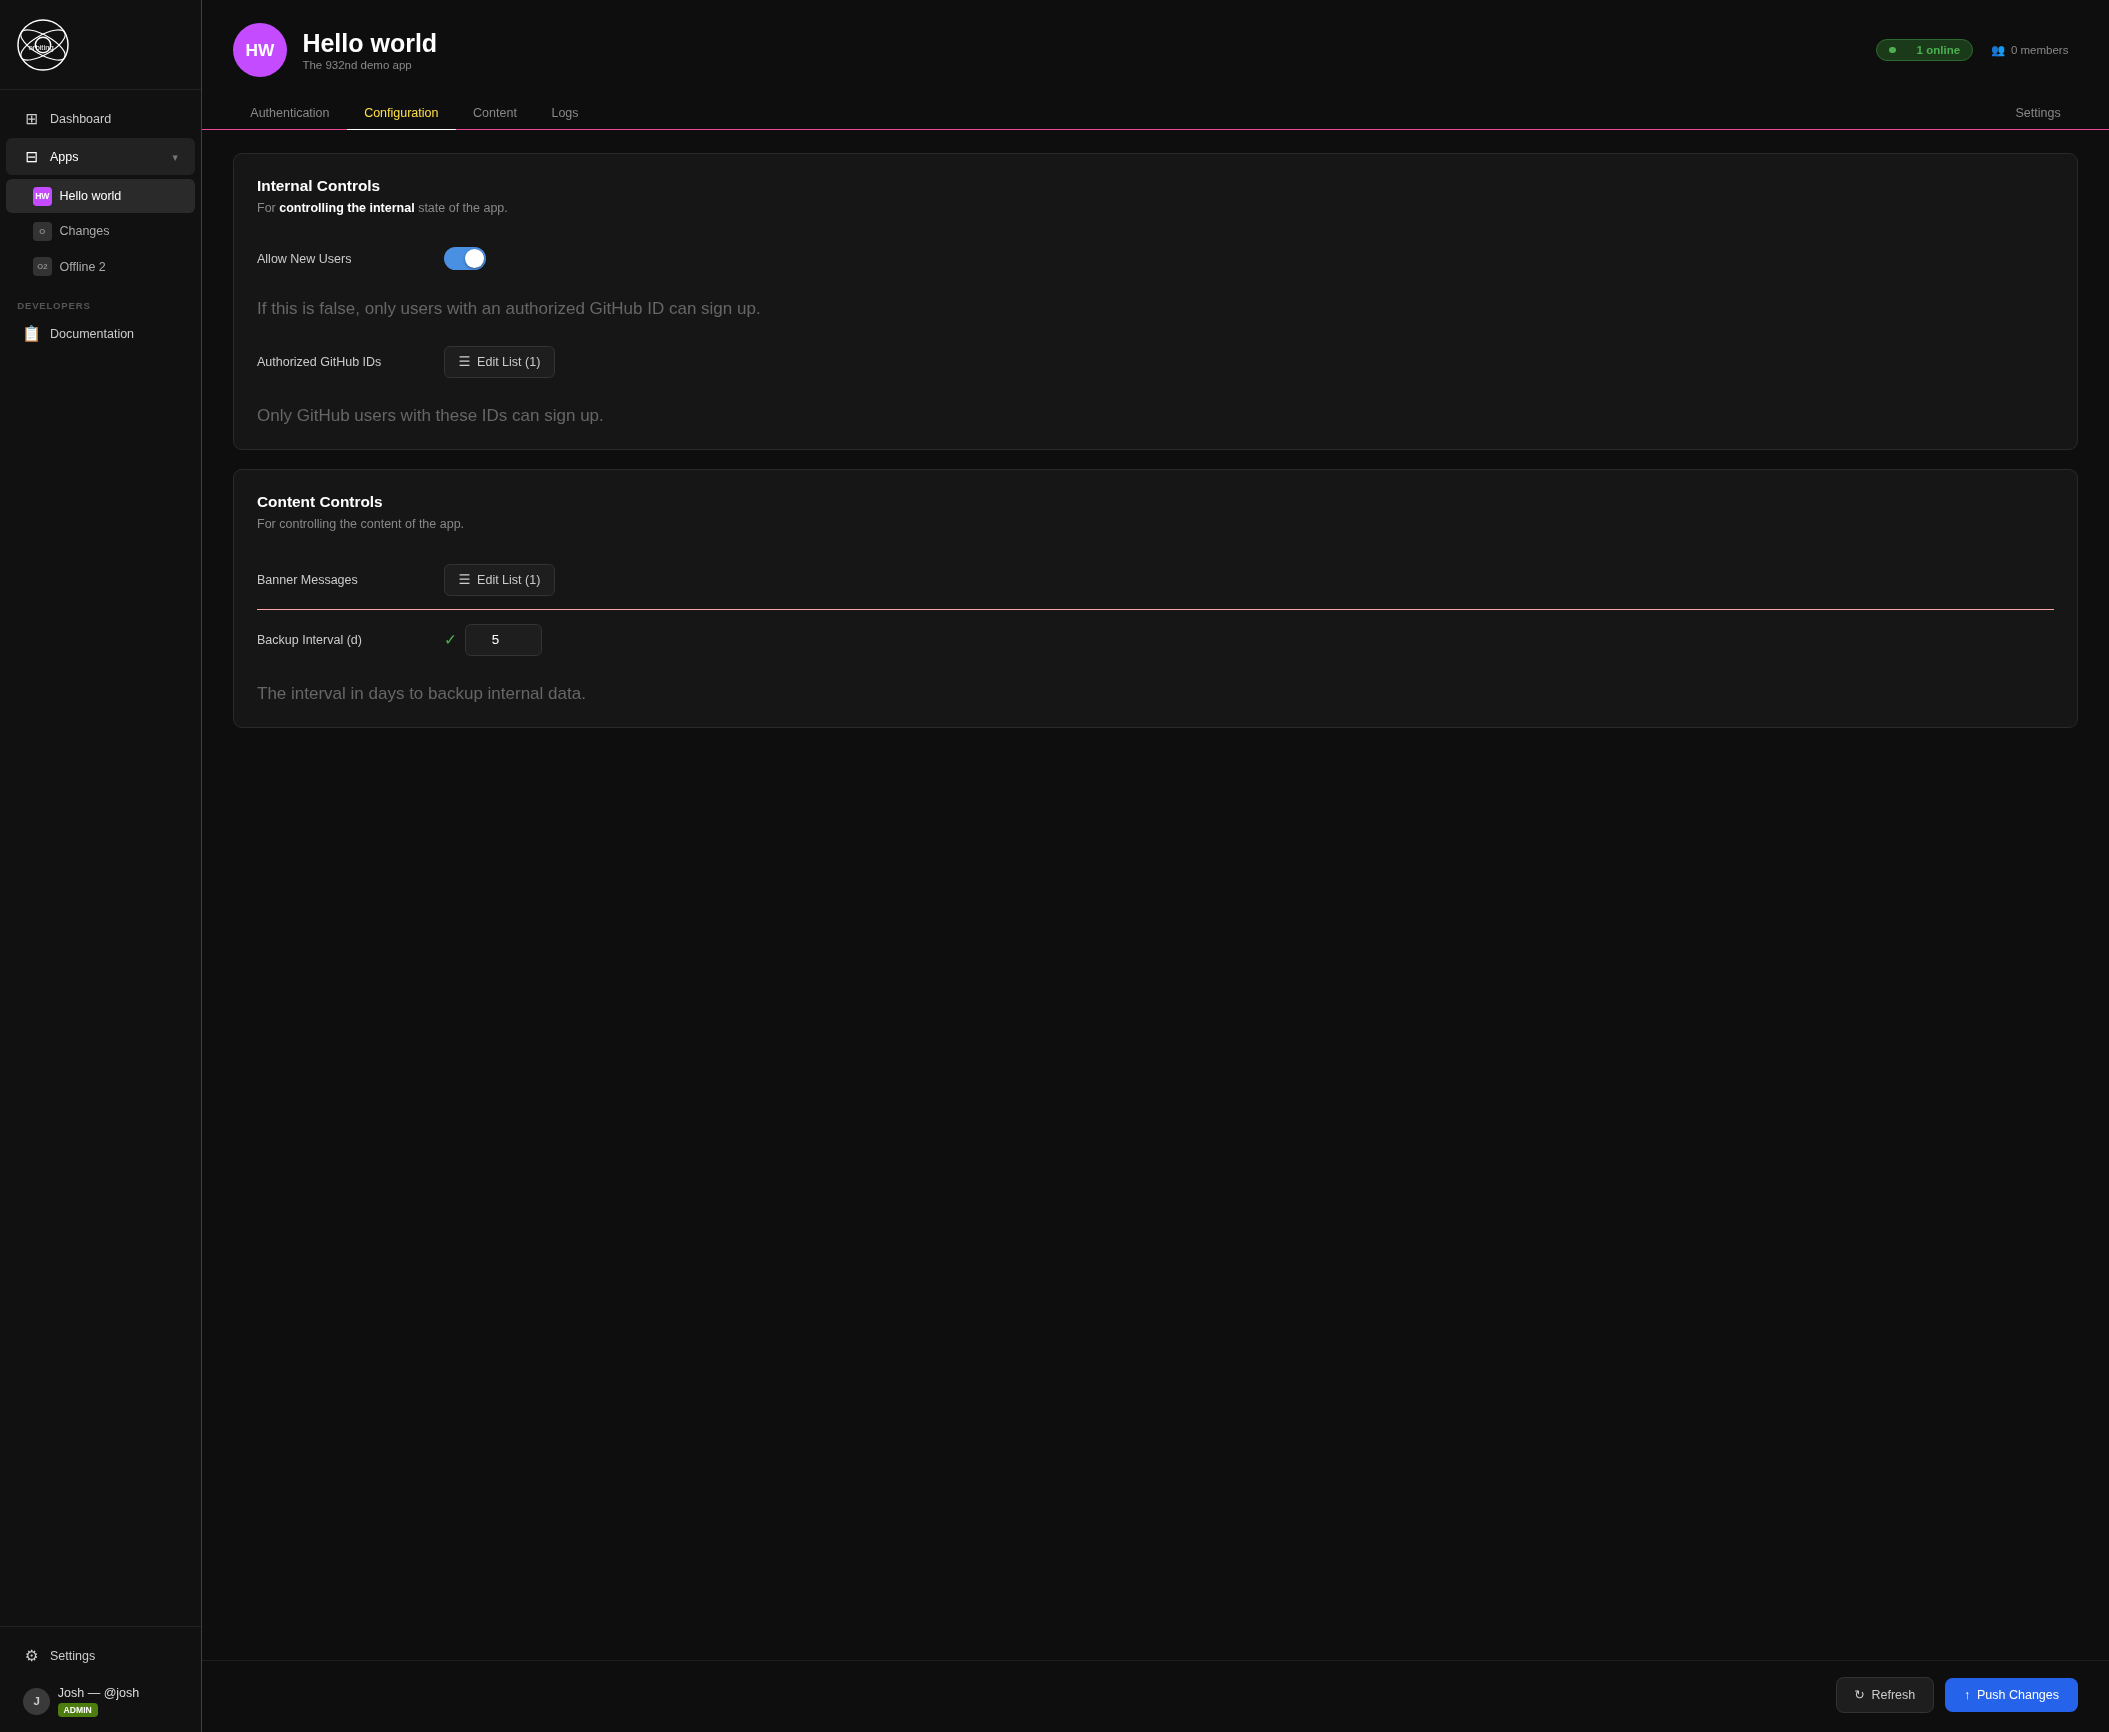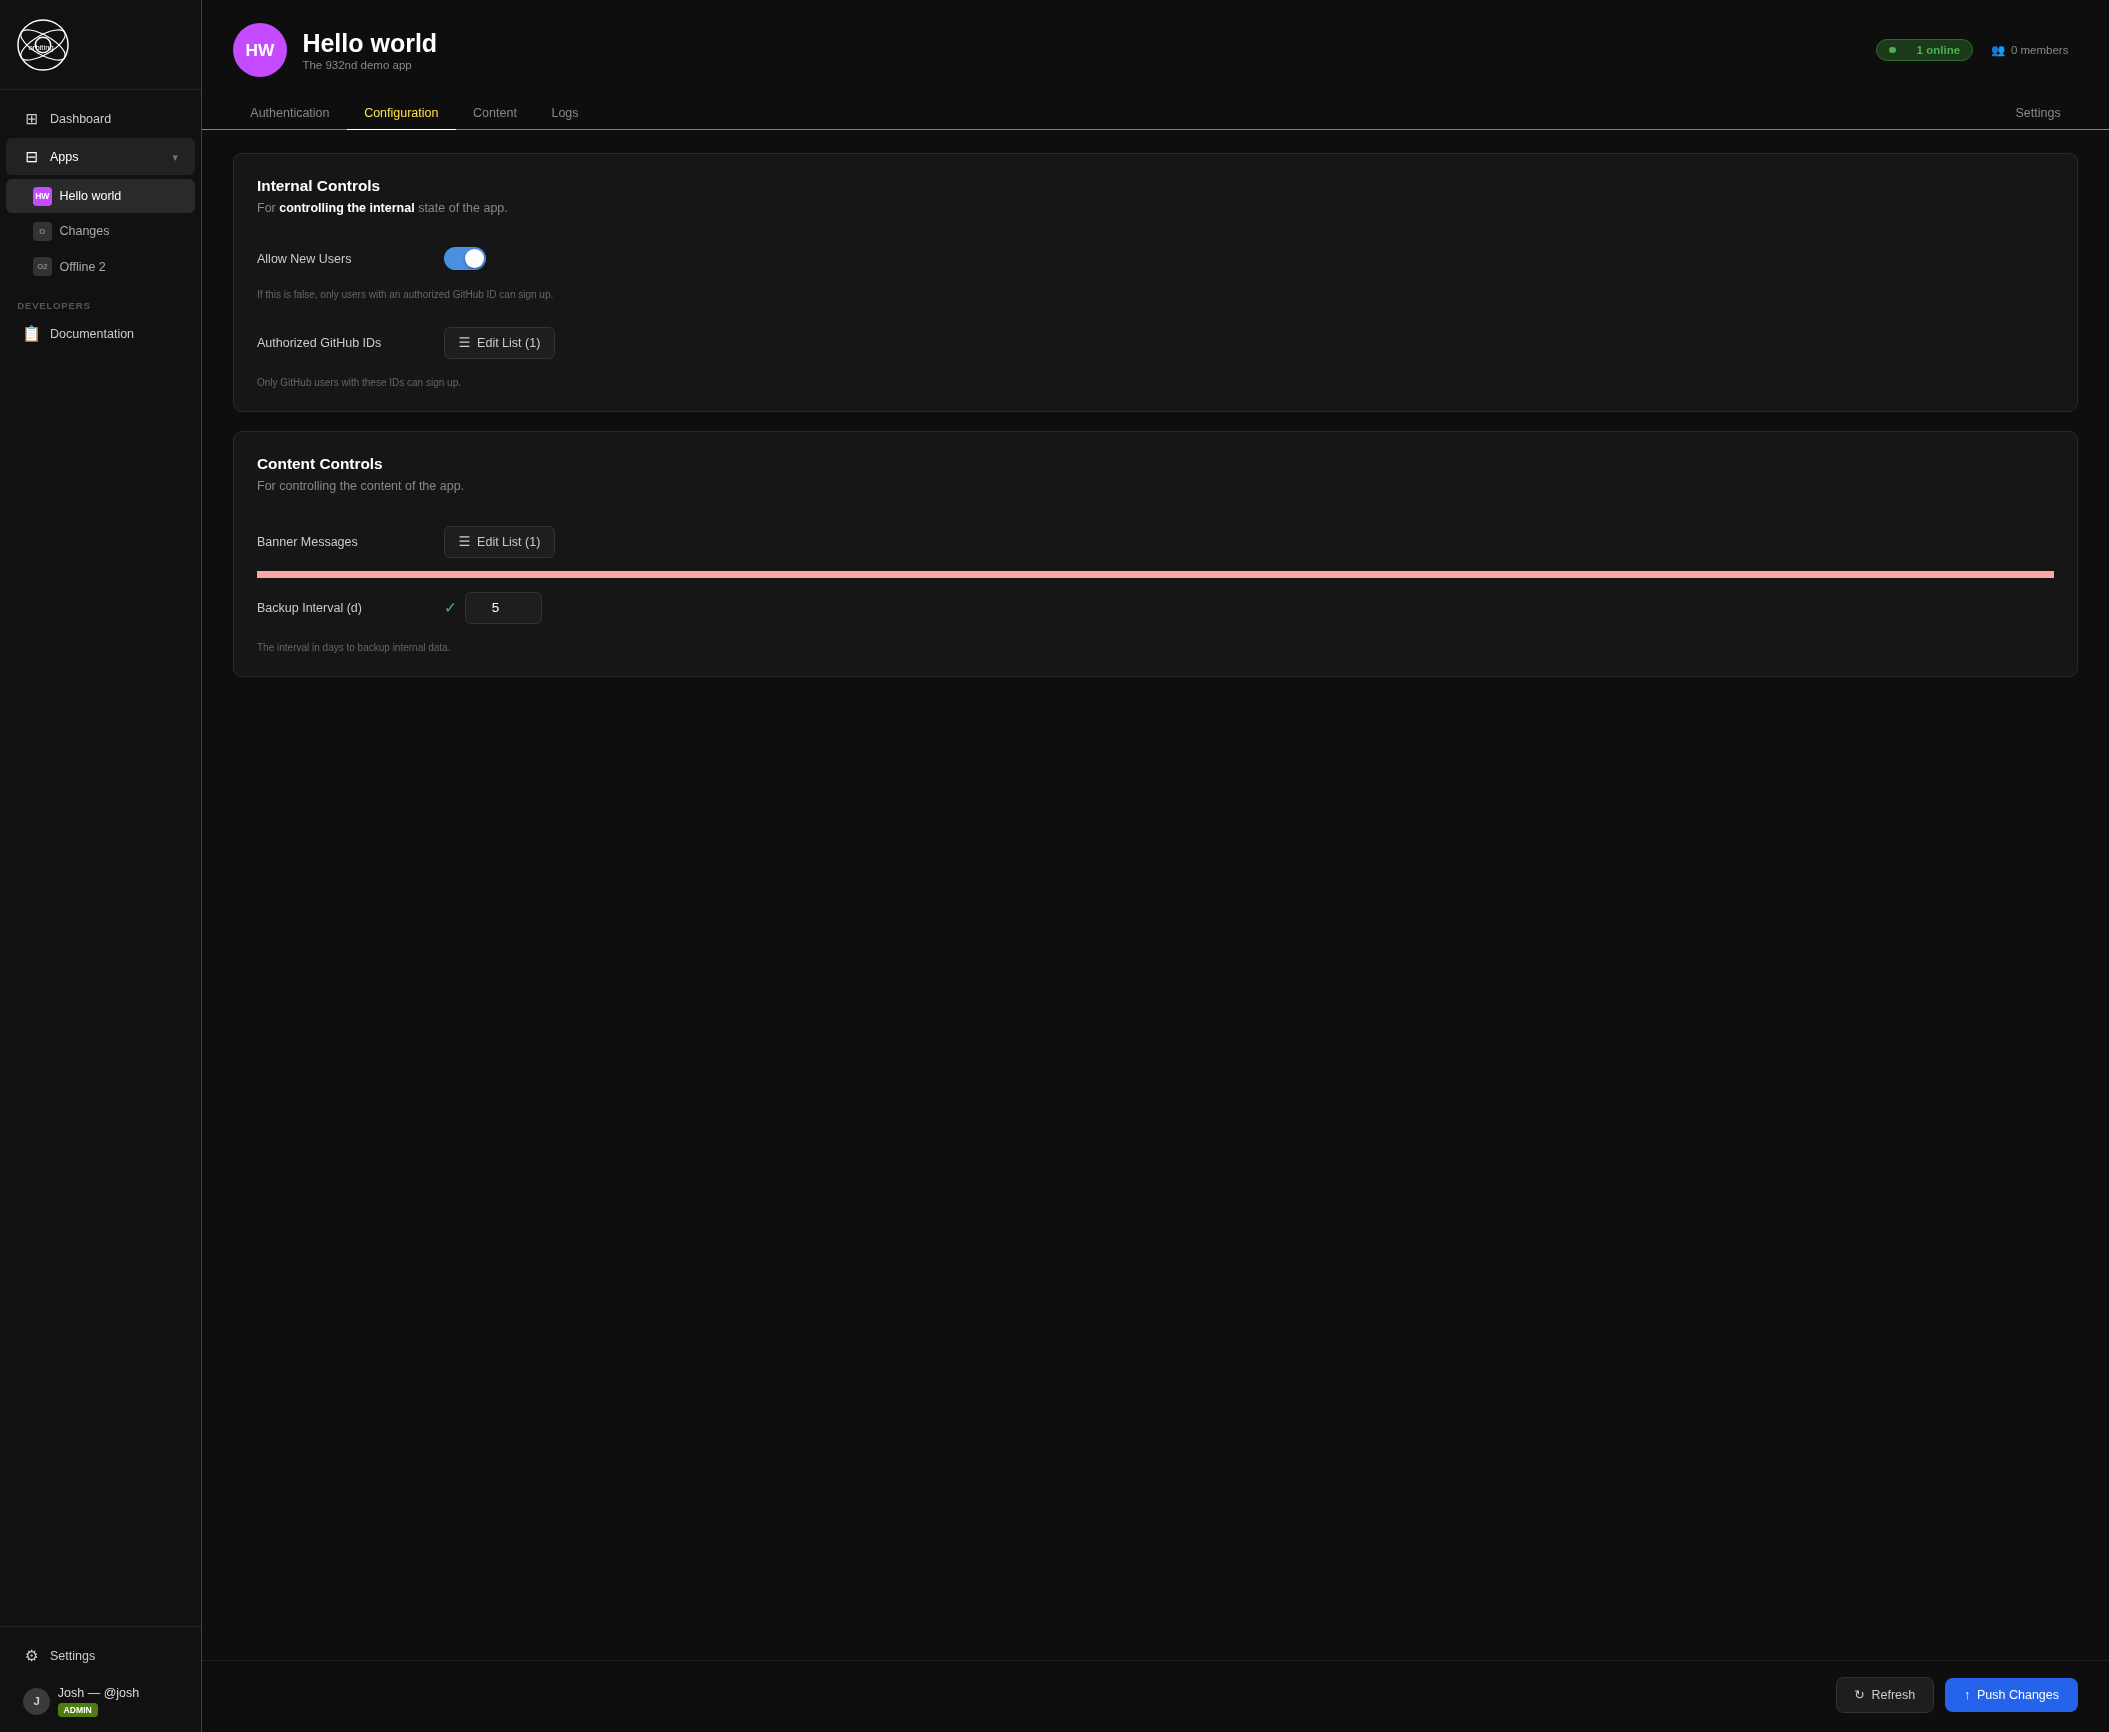--- a/index.html
+++ b/index.html
@@ -218,31 +218,31 @@
       margin-bottom: 19px;
     }
     .card-subtitle strong { color: #fff; font-weight: 600; }
 
     .control-row {
       display: flex;
       align-items: center;
       gap: 14px;
       padding: 13.4px 0;
     }
-    .control-row + .control-row { border-top: 7px solid #fca5a5; }
+    .control-row + .control-row { border-top: 1px solid #fca5a5; }
     .control-label {
       font-size: 12.5px;
       color: #ccc;
       min-width: 173px;
       flex-shrink: 0;
     }
     .control-hint {
-      font-size: 10px;
+      font-size: 17px;
       color: #666;
-      margin-top: 5px;
+      margin-top: 15px;
       padding-left: 0;
     }
     .control-col { flex: 1; }
 
     
     .toggle {
       position: relative;
       width: 42px;
       height: 23px;
       flex-shrink: 0;

